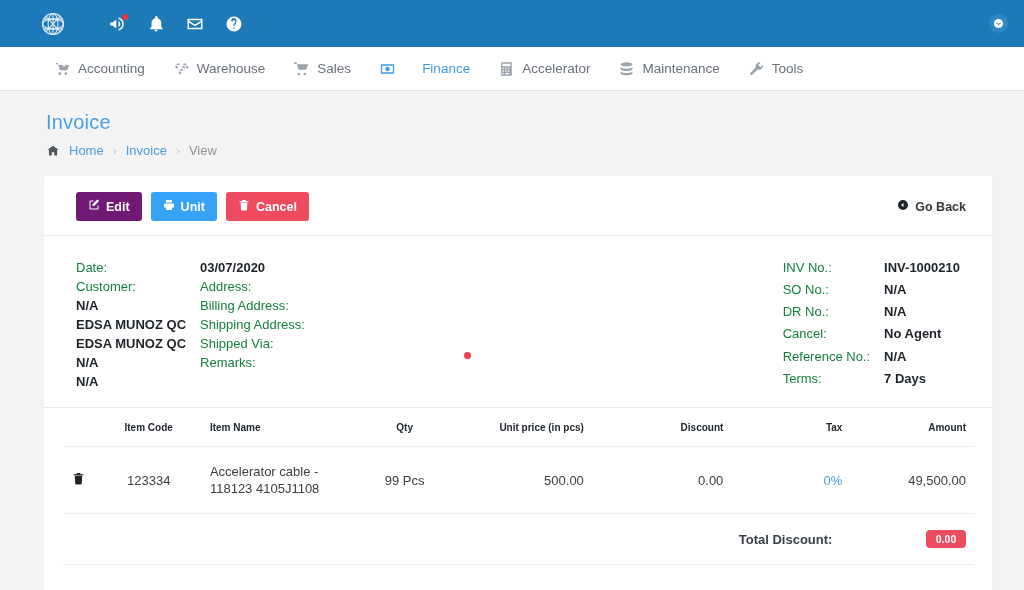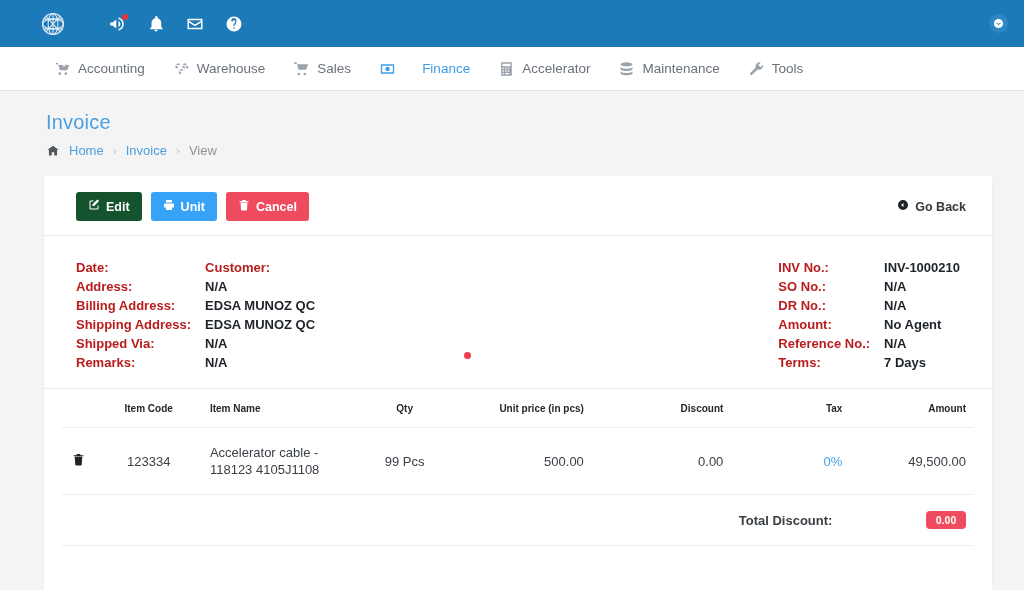--- a/index.html
+++ b/index.html
@@ -117,21 +117,21 @@
     display: inline-flex; align-items: center; gap: 6px;
     border: none; border-radius: 3px;
     padding: 7px 12px;
     font-size: 12.5px; font-weight: 700;
     color: #ffffff;
     cursor: pointer;
     font-family: "Liberation Sans", sans-serif;
     margin-right: 9px;
   }
   .btn svg { width: 12px; height: 12px; fill: #ffffff; }
-  .btn-edit   { background: #14532d; }
+  .btn-edit   { background: #701a75; }
   .btn-print  { background: #36a3f7; }
   .btn-cancel { background: #ef4b5e; }
   .goback {
     margin-left: auto;
     display: inline-flex; align-items: center; gap: 6px;
     font-size: 12.5px; font-weight: 700; color: #33383d;
     cursor: pointer;
     padding-right: 8px;
   }
   .goback svg { width: 12px; height: 12px; fill: #1f2428; }
@@ -140,21 +140,21 @@
 
   
   .details {
     display: flex;
     justify-content: space-between;
     padding: 22px 0 16px 14px;
     position: relative;
   }
   .dl { display: grid; grid-template-columns: auto auto; column-gap: 14px; row-gap: 0; }
   .dl .lbl {
-    font-size: 13px; color: #b91c1c; line-height: 19px; white-space: nowrap; font-weight: bold;
+    font-size: 13px; color: #15803d; line-height: 19px; white-space: nowrap;
   }
   .dl .val {
     font-size: 13px; color: #1e2329; font-weight: 700; line-height: 19px; white-space: nowrap;
   }
   .dl-right { padding-right: 14px; }
   .click-dot {
     position: absolute;
     width: 7px; height: 7px; border-radius: 50%;
     background: #ef3b4f;
     left: 402px; top: 116px;
@@ -370,20 +370,21 @@
       </span>
       <span>Go Back</span>
     </div>
   </div>
 
   <div class="card-divider"></div>
 
   <div class="details">
     <div class="dl dl-left">
       <span class="lbl">Date:</span>
+      <span class="val">03/07/2020</span>
 
       <span class="lbl">Customer:</span>
 
       <span class="lbl">Address:</span>
       <span class="val">N/A</span>
 
       <span class="lbl">Billing Address:</span>
       <span class="val">EDSA MUNOZ QC</span>
 
       <span class="lbl">Shipping Address:</span>
@@ -399,21 +400,21 @@
     <div class="dl dl-right">
       <span class="lbl">INV No.:</span>
       <span class="val">INV-1000210</span>
 
       <span class="lbl">SO No.:</span>
       <span class="val">N/A</span>
 
       <span class="lbl">DR No.:</span>
       <span class="val">N/A</span>
 
-      <span class="lbl">Amount:</span>
+      <span class="lbl">Cancel:</span>
       <span class="val">No Agent</span>
 
       <span class="lbl">Reference No.:</span>
       <span class="val">N/A</span>
 
       <span class="lbl">Terms:</span>
       <span class="val">7 Days</span>
     </div>
 
     <div class="click-dot"></div>

